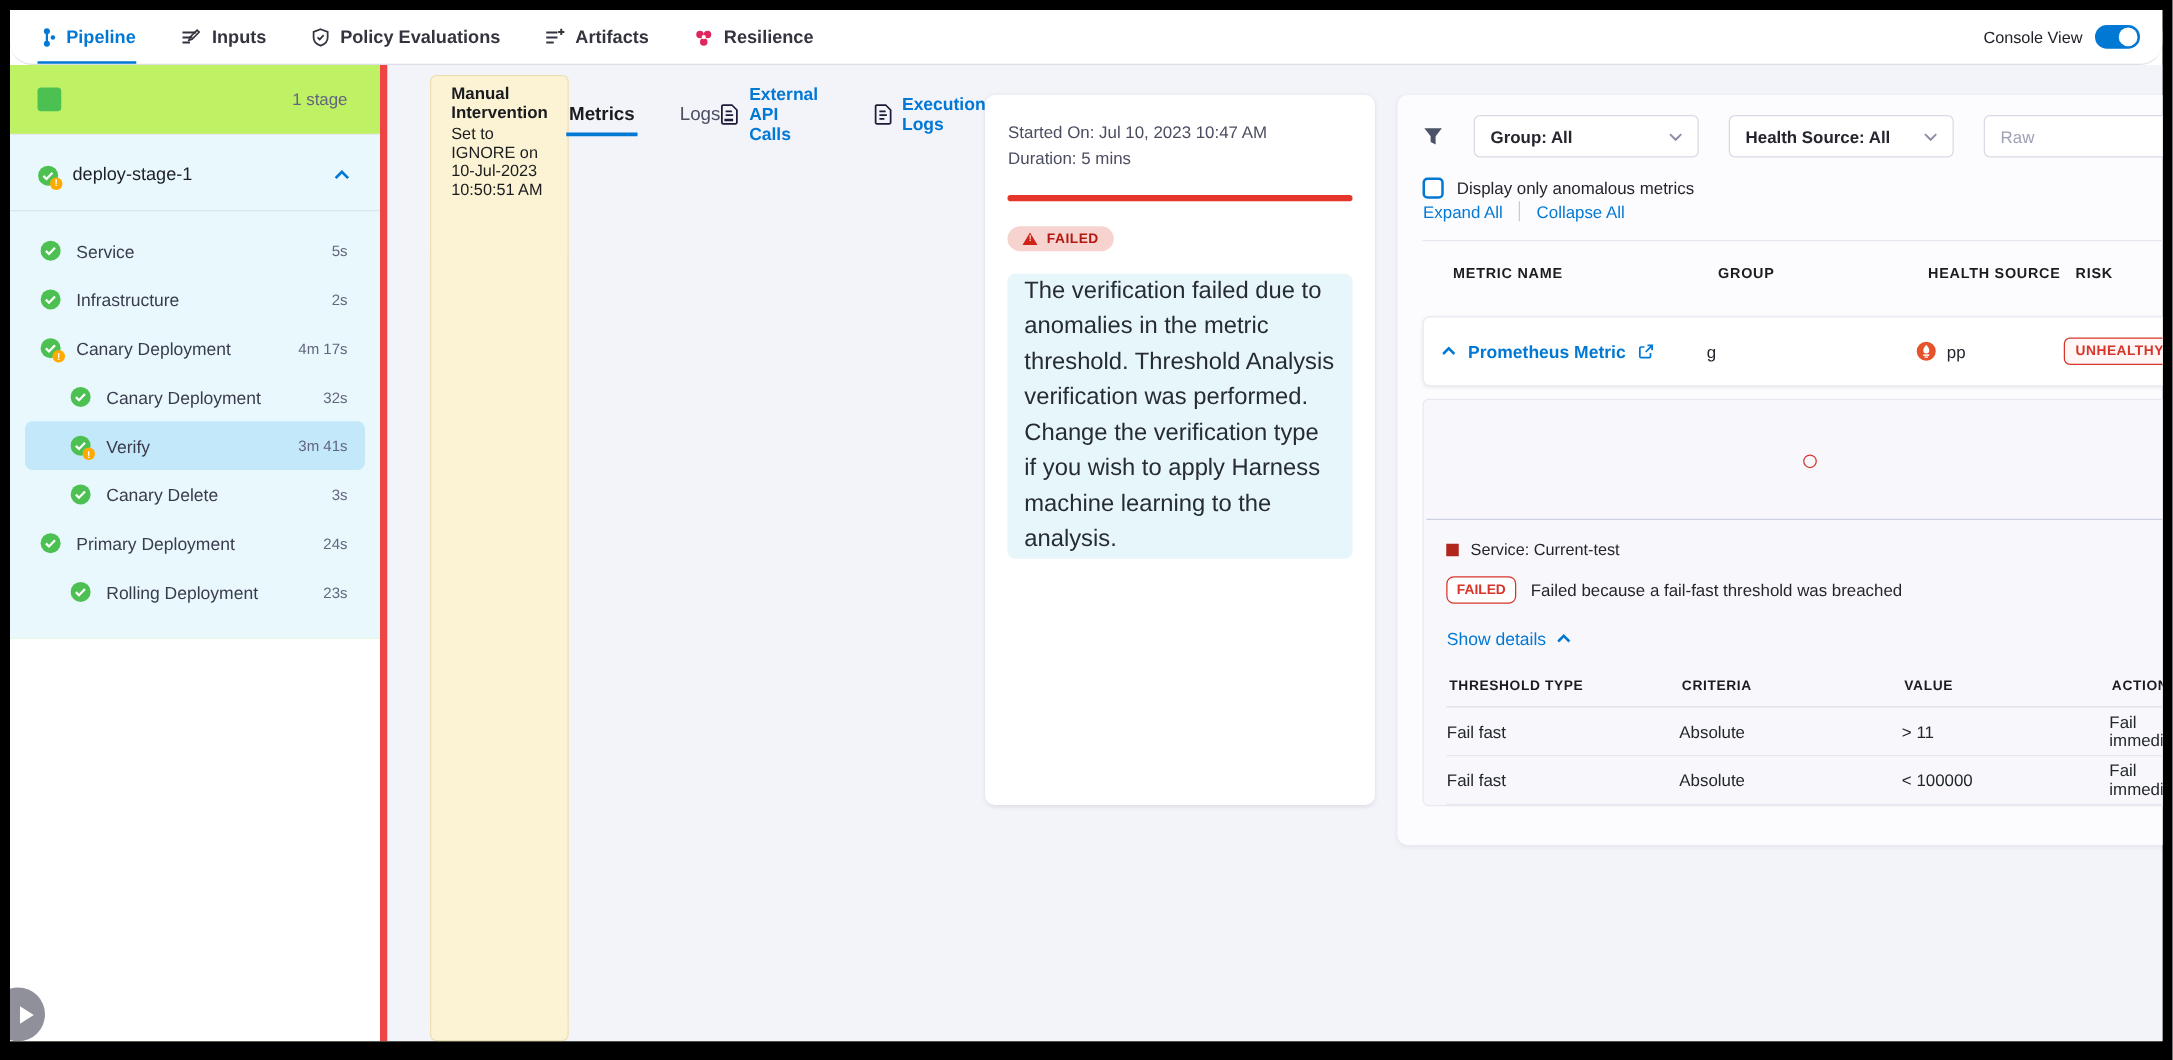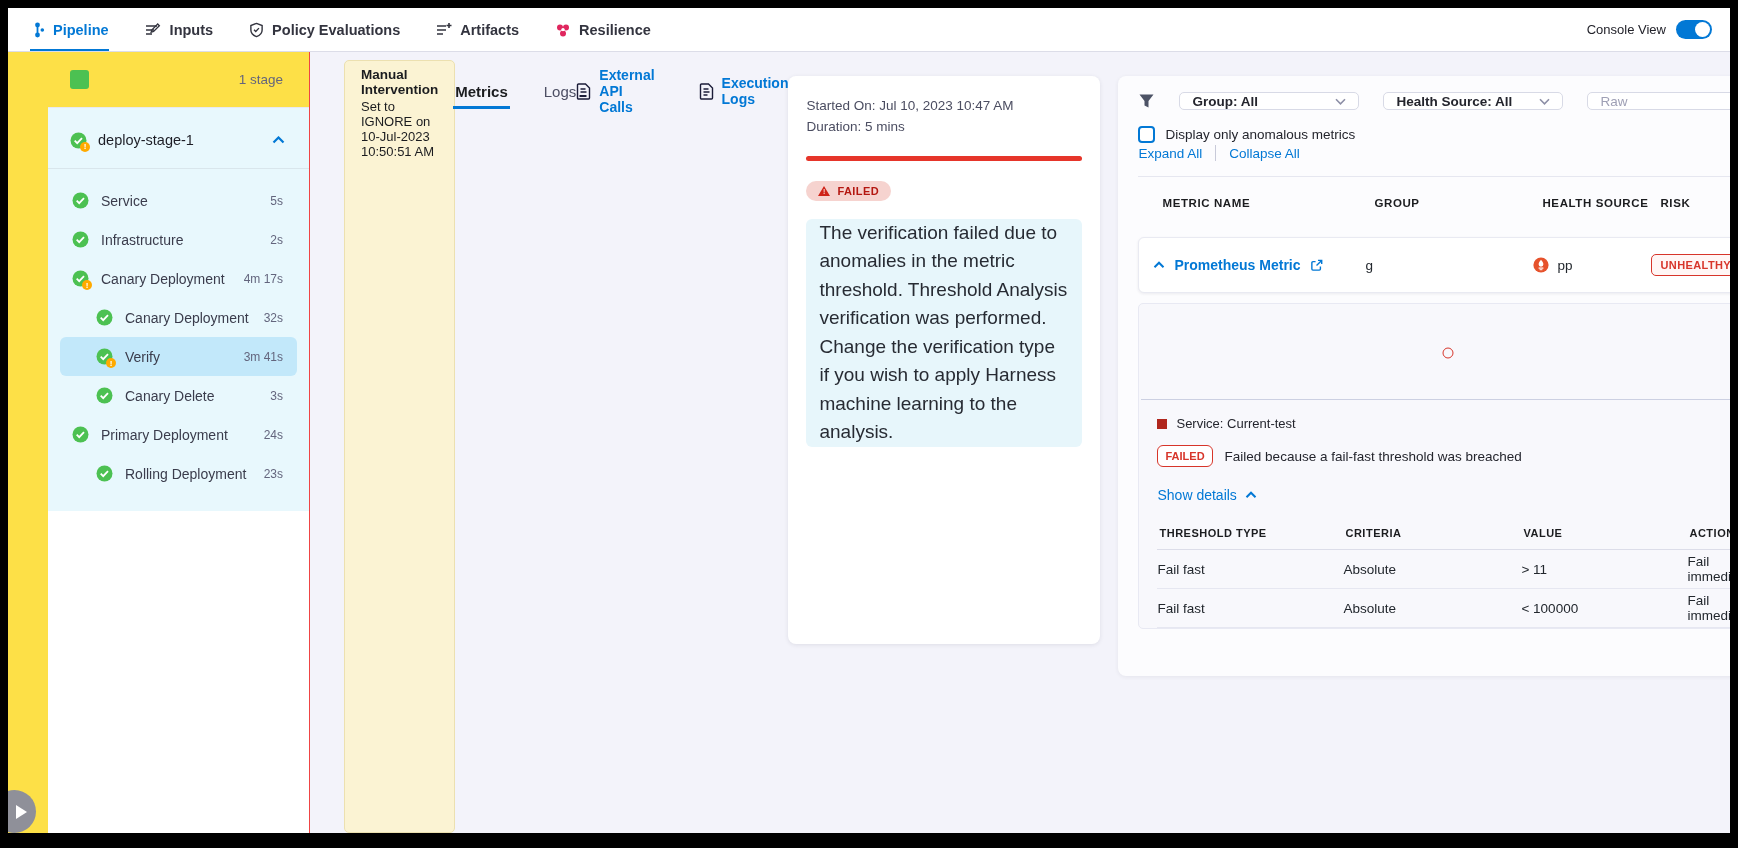--- a/index.html
+++ b/index.html
@@ -4,36 +4,36 @@
 <style>
   * { margin:0; padding:0; box-sizing:border-box; }
   html,body { width:1738px; height:848px; }
   body { background:#000; position:relative; overflow:hidden;
          font-family:"Liberation Sans","DejaVu Sans",sans-serif; color:#22222a; }
   .app { position:absolute; left:8px; top:8px; right:8px; bottom:15px;
          background:#fff; display:flex; flex-direction:column; overflow:hidden; }
 
   
   .nav { height:44px; flex:0 0 44px; display:flex; align-items:center;
-         padding:0 18px 0 22px; gap:36px; border-bottom:1px solid #dcdde8; background:#fff; }
+         padding:0 18px 0 22px; gap:36px; border-bottom:1px solid #dcdde8; background:#fff;border-radius:18px; }
   .nav-tab { height:100%; display:flex; align-items:center; gap:8px; cursor:pointer;
              border-bottom:2.5px solid transparent; padding-top:2.5px;
              font-size:14.5px; font-weight:600; color:#33343f; }
   .nav-tab.active { color:#0278d5; border-bottom-color:#0278d5; }
   .nav-right { margin-left:auto; display:flex; align-items:center; gap:10px; }
   .nav-right .cv-label { font-size:13px; color:#22222a;text-align:right; }
   .toggle { width:36px; height:19px; border-radius:10px; background:#0278d5; position:relative; cursor:pointer; }
   .toggle .knob { position:absolute; right:2px; top:2px; width:15px; height:15px; border-radius:50%; background:#fff; }
 
   
   .body-row { flex:1; display:flex; min-height:0; }
 
   
-  .sidebar { width:302px; flex:0 0 302px; background:#fde047; border-right:1px solid #ef4444;
-             display:flex; flex-direction:column;padding-left:40px; }
+  .sidebar { width:302px; flex:0 0 302px; background:#bef264; border-right:6px solid #ef4444;
+             display:flex; flex-direction:column; }
   .sb-top { height:56px; flex:0 0 56px; display:flex; align-items:center; justify-content:space-between;
             padding:0 26px 0 22px; border-bottom:1px solid #e8e9f0; }
   .stage-square { width:19px; height:19px; border-radius:3px; background:#4cc152; }
   .stage-count { font-size:13.5px; color:#63657d; }
   .sb-stages { background:#e8f8fd; padding:10px 0 18px; }
   .stage-head { height:44px; display:flex; align-items:center; gap:11px; padding:0 24px 0 22px;justify-content:flex-end; }
   .stage-head .s-label { font-size:14.5px; color:#1d1e26; flex:1; }
   .stage-items { border-top:1px solid #d9e6ec; margin-top:6px; padding-top:12px; }
   .s-item { height:39px; margin:0 12px; padding:0 14px 0 12px; display:flex; align-items:center;
             gap:12px; border-radius:6px; cursor:pointer; }
@@ -83,21 +83,21 @@
               border-bottom:10px solid #cf2318; position:relative; }
   .tri-warn::after { content:"!"; position:absolute; left:-1.5px; top:2px; color:#f6d3cf;
                      font-size:7px; font-weight:bold; }
   .info-box { margin-top:18px; background:#e7f6fb; border-radius:6px; padding:0 13px;
               font-size:19px; line-height:1.5; color:#272b33; }
 
   
   .right-panel { flex:1; background:#fcfcfe; border-radius:8px; box-shadow:0 1px 4px rgba(40,41,61,.07);
                  padding:16px 20px 24px; min-height:600px; min-width:0; }
   .filter-row { display:flex; align-items:center; gap:24px; }
-  .dropdown { width:180px; height:18px; background:#fff; border:1px solid #d8dae6; border-radius:5px;
+  .dropdown { width:180px; height:34px; background:#fff; border:1px solid #d8dae6; border-radius:5px;
               display:flex; align-items:center; justify-content:space-between; padding:0 12px; cursor:pointer; }
   .dropdown .dd-text { font-size:13.5px; font-weight:600; color:#24252d; }
   .dropdown.placeholder .dd-text { color:#9fa0b5; font-weight:400; }
   .cb-row { display:flex; align-items:center; gap:10px; margin-top:16px; }
   .checkbox { width:17px; height:17px; border:2px solid #0278d5; border-radius:4px; background:#fff; cursor:pointer; }
   .cb-label { font-size:13.5px; color:#24252d; }
   .ex-row { display:flex; align-items:center; gap:13px; margin-top:2px; }
   .ex-link { font-size:13.5px; color:#0278d5; cursor:pointer; }
   .vdiv { width:1px; height:16px; background:#c8cad9; }
   .rule { border-top:1px solid #e6e7f0; margin-top:15px; }

